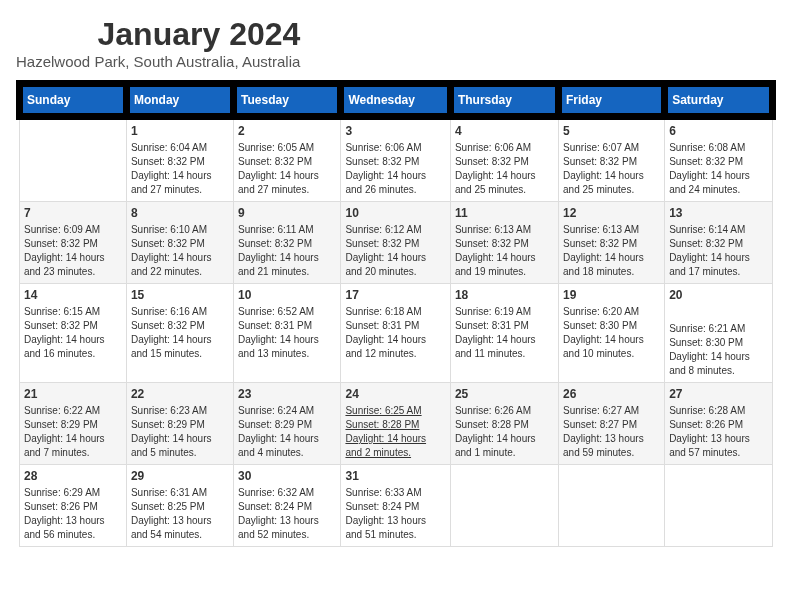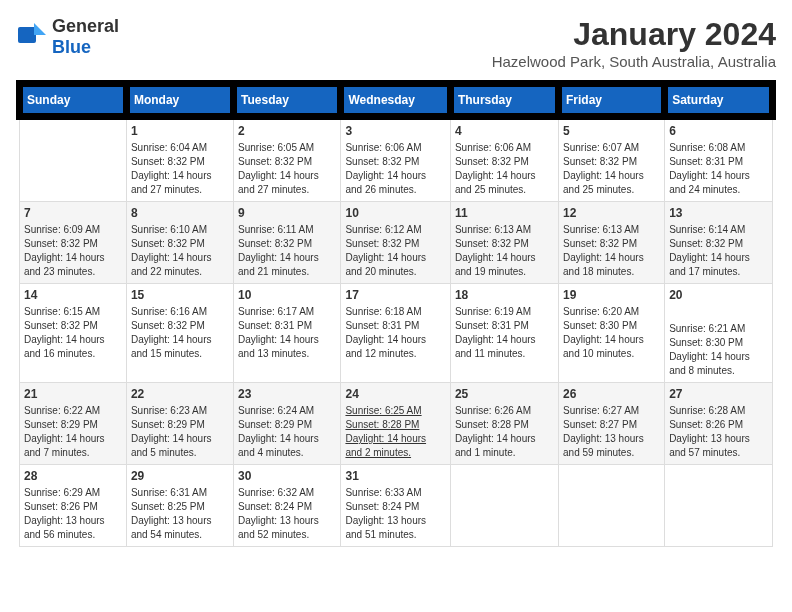--- a/index.html
+++ b/index.html
@@ -86,32 +86,20 @@
       background-color: #f5f5f5;
     }
     .empty-cell {
       background-color: inherit !important;
     }
   </style>
 </head>
 <body>
 
 <div class="header-area">
-  <div class="logo">
-    <div>
-      <svg width="32" height="32" viewBox="0 0 32 32">
-        <rect x="2" y="8" width="18" height="16" rx="2" fill="#1565c0"></rect>
-        <polygon points="18,4 30,16 18,16" fill="#42a5f5"></polygon>
-      </svg>
-    </div>
-    <div>
-      <span class="logo-text-general">General</span><br>
-      <span class="logo-text-blue">Blue</span>
-    </div>
-  </div>
   <div class="title-area">
     <div class="calendar-title">January 2024</div>
     <div class="calendar-subtitle">Hazelwood Park, South Australia, Australia</div>
   </div>
 </div>
 
 <table>
   <thead>
     <tr>
     <th>Sunday</th>
@@ -157,21 +145,21 @@
         <td>
           <span class="day-number">5</span>
           <div class="day-info" style="white-space: pre-line;">Sunrise: 6:07 AM
 Sunset: 8:32 PM
 Daylight: 14 hours
 and 25 minutes.</div>
         </td>
         <td>
           <span class="day-number">6</span>
           <div class="day-info" style="white-space: pre-line;">Sunrise: 6:08 AM
-Sunset: 8:31 PM
+Sunset: 8:32 PM
 Daylight: 14 hours
 and 24 minutes.</div>
         </td>
       </tr>
       <tr>
         <td>
           <span class="day-number">7</span>
           <div class="day-info" style="white-space: pre-line;">Sunrise: 6:09 AM
 Sunset: 8:32 PM
 Daylight: 14 hours
@@ -230,21 +218,21 @@
         </td>
         <td>
           <span class="day-number">15</span>
           <div class="day-info" style="white-space: pre-line;">Sunrise: 6:16 AM
 Sunset: 8:32 PM
 Daylight: 14 hours
 and 15 minutes.</div>
         </td>
         <td>
           <span class="day-number">10</span>
-          <div class="day-info" style="white-space: pre-line;">Sunrise: 6:17 AM
+          <div class="day-info" style="white-space: pre-line;">Sunrise: 6:52 AM
 Sunset: 8:31 PM
 Daylight: 14 hours
 and 13 minutes.</div>
         </td>
         <td>
           <span class="day-number">17</span>
           <div class="day-info" style="white-space: pre-line;">Sunrise: 6:18 AM
 Sunset: 8:31 PM
 Daylight: 14 hours
 and 12 minutes.</div>

